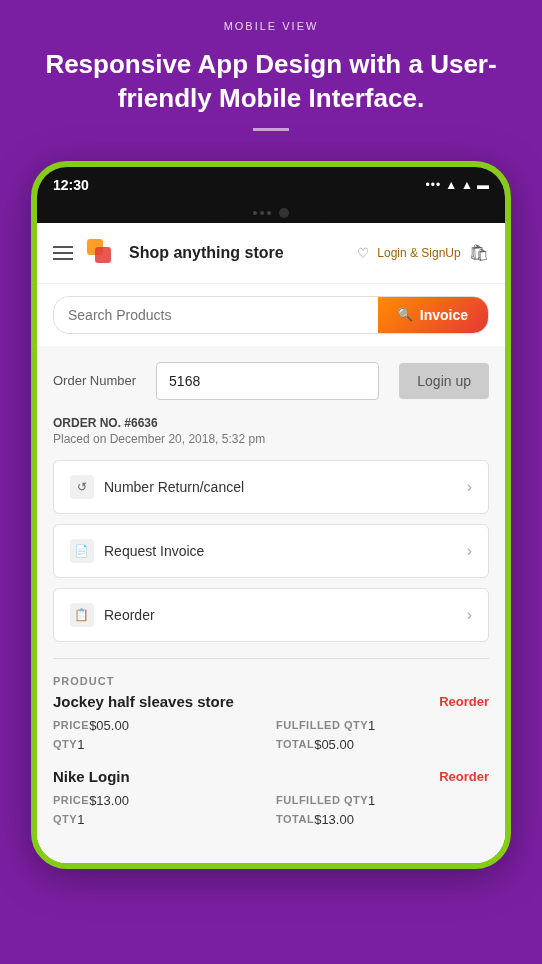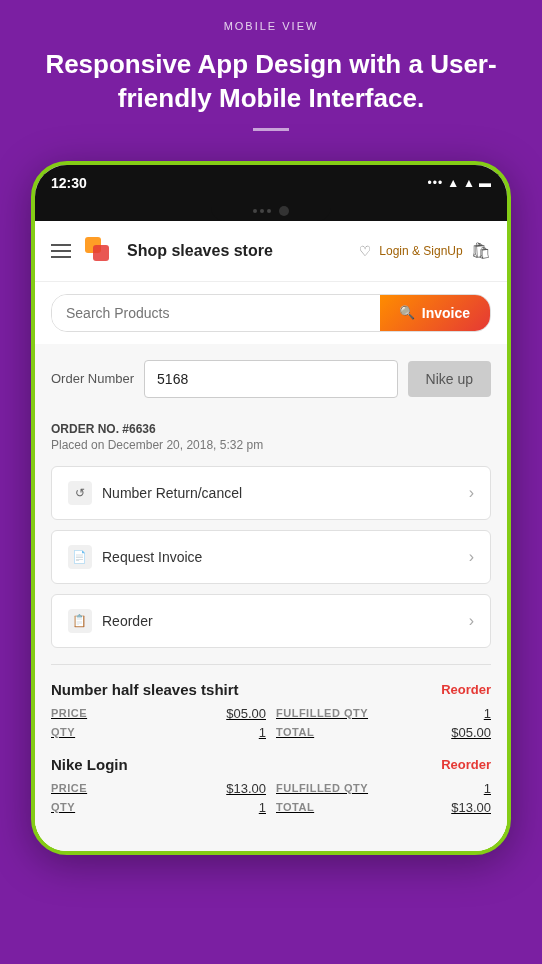--- a/index.html
+++ b/index.html
@@ -42,21 +42,21 @@
       margin: 0 auto 20px;
     }
 
     
     .phone-frame {
       width: 480px;
       background: #fff;
       border-radius: 36px;
       overflow: hidden;
       box-shadow: 0 8px 40px rgba(0,0,0,0.35);
-      border: 4px solid #84cc16;
+      border: 6px solid #84cc16;
       position: relative;
     }
 
     
     .status-bar {
       background: #111;
       color: #fff;
       display: flex;
       justify-content: space-between;
       align-items: center;
@@ -204,22 +204,22 @@
     .order-lookup-title {
       font-size: 26px;
       font-weight: 700;
       color: #222;
       margin-bottom: 20px;
     }
 
     .order-number-row {
       display: flex;
       align-items: center;
-      gap: 10px;
-      margin-bottom: 24px;
+      gap: 20px;
+      margin-bottom: 16px;
     }
 
     .order-number-label {
       font-size: 13px;
       color: #555;
       white-space: nowrap;
     }
 
     .order-number-input {
       flex: 1;
@@ -337,23 +337,22 @@
     }
 
     .product-details-grid {
       display: grid;
       grid-template-columns: 1fr 1fr;
       gap: 4px 10px;
     }
 
     .product-detail-row {
       display: flex;
-      justify-content: space-between;
-      align-items: center;
-      text-decoration: underline;
+      justify-content: flex-start;
+      align-items: center;
     }
 
     .detail-label {
       font-size: 11px;
       font-weight: 700;
       color: #888;
       letter-spacing: 0.5px;
       text-transform: uppercase;
     }
 
@@ -411,21 +410,21 @@
         <div class="hamburger">
           <span></span>
             <span></span>
             <span></span>
         </div>
 
         <svg class="logo-icon" viewBox="0 0 36 36" xmlns="http://www.w3.org/2000/svg">
           <rect x="4" y="4" width="16" height="16" rx="3" fill="#FF8C00" opacity="0.85"></rect>
           <rect x="12" y="12" width="16" height="16" rx="3" fill="#E53935" opacity="0.85"></rect>
         </svg>
-        <span class="store-name">Shop sleaves store</span>
+        <span class="store-name">Shop anything store</span>
       </div>
       <div class="nav-right">
         <span class="heart-icon">♡</span>
         <span class="login-link">Login &amp; SignUp</span>
         <span class="cart-bag-icon">🛍</span>
       </div>
     </div>
 
     <div class="search-bar">
       <input class="search-input" type="text" placeholder="Search Products" style="">
@@ -434,21 +433,21 @@
         <span>Invoice</span>
       </button>
     </div>
 
     <div class="main-content">
 
 
       <div class="order-number-row">
         <label class="order-number-label">Order Number</label>
         <input class="order-number-input" type="text" value="5168" style="">
-        <button class="lookup-button">Nike up</button>
+        <button class="lookup-button">Login up</button>
       </div>
 
       <div class="order-info-box">
         <div class="order-no-text">ORDER NO. #6636</div>
         <div class="order-placed-text">Placed on December 20, 2018, 5:32 pm</div>
       </div>
 
       <div class="action-card">
         <div class="action-card-left">
           <div class="action-card-icon">↺</div>
@@ -468,24 +467,25 @@
       <div class="action-card">
         <div class="action-card-left">
           <div class="action-card-icon">📋</div>
           <span class="action-card-label">Reorder</span>
         </div>
         <span class="action-card-chevron">›</span>
       </div>
 
       <div class="section-divider"></div>
 
+      <div class="product-section-label">PRODUCT</div>
 
       <div class="product-item">
         <div class="product-name-row">
-          <span class="product-name">Number half sleaves tshirt</span>
+          <span class="product-name">Jockey half sleaves store</span>
           <span class="reorder-link">Reorder</span>
         </div>
         <div class="product-details-grid">
           <div class="product-detail-row">
             <span class="detail-label">PRICE</span>
             <span class="detail-value">$05.00</span>
           </div>
           <div class="product-detail-row">
             <span class="detail-label">FULFILLED QTY</span>
             <span class="detail-value">1</span>

